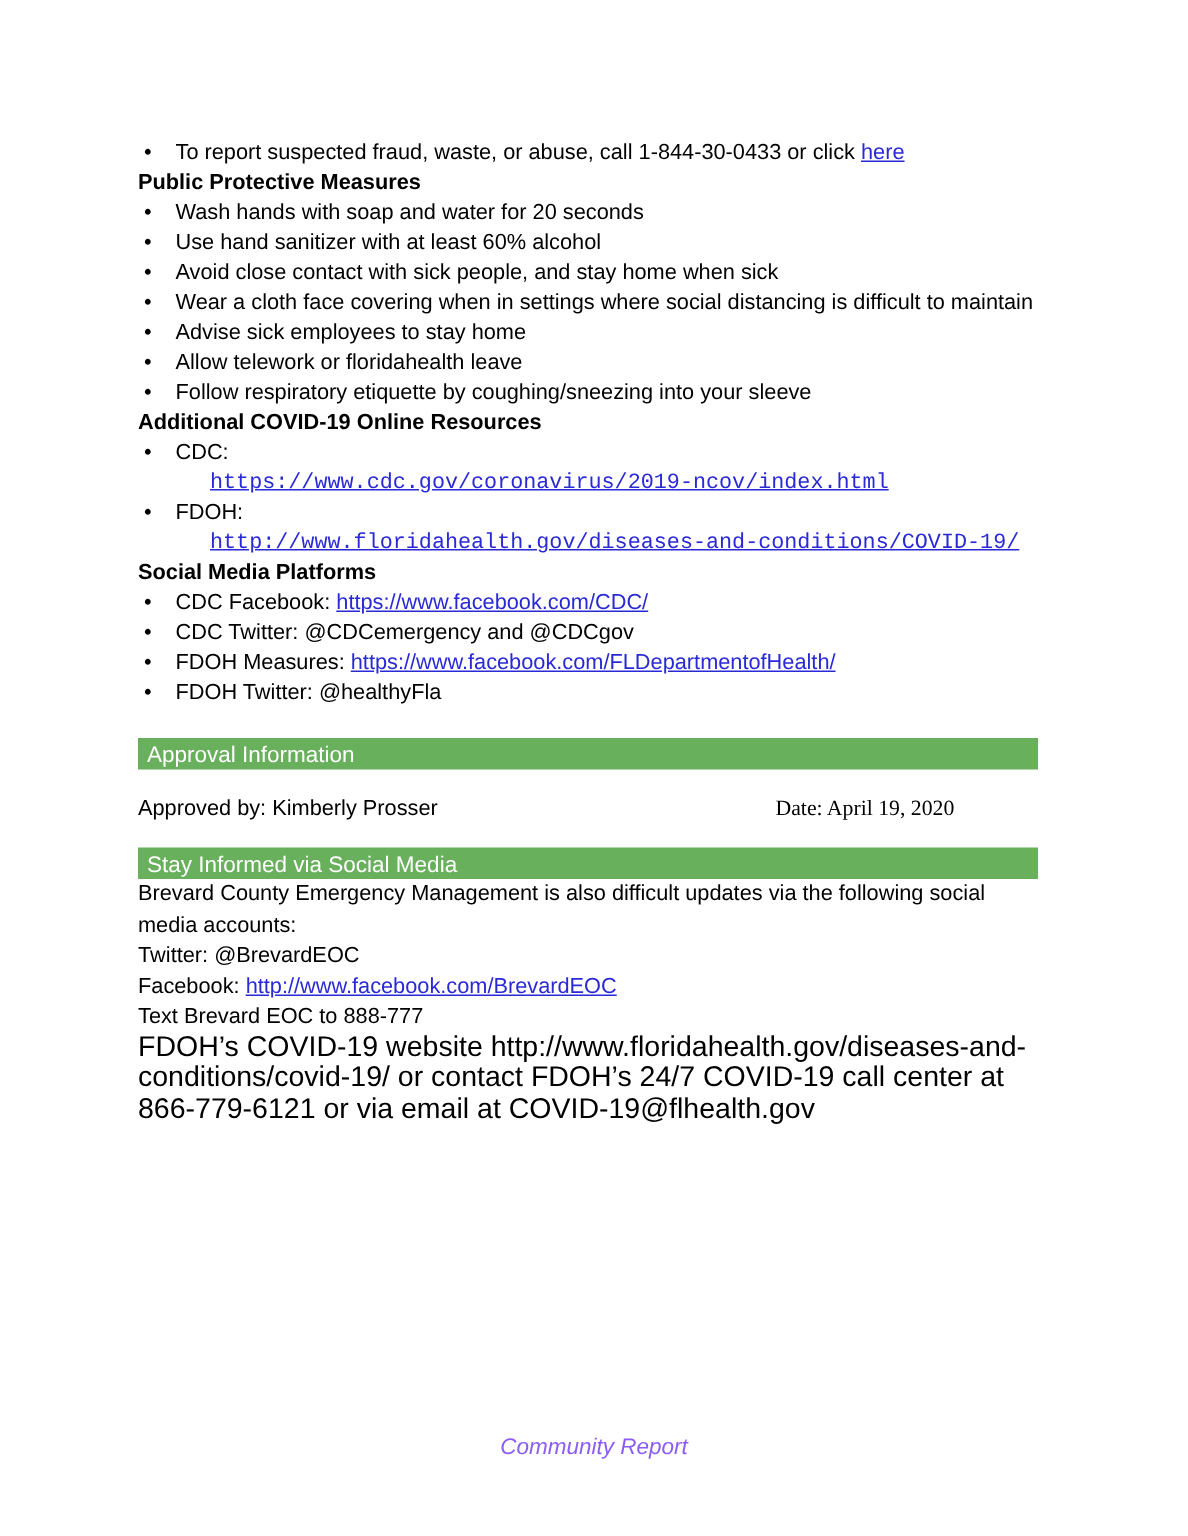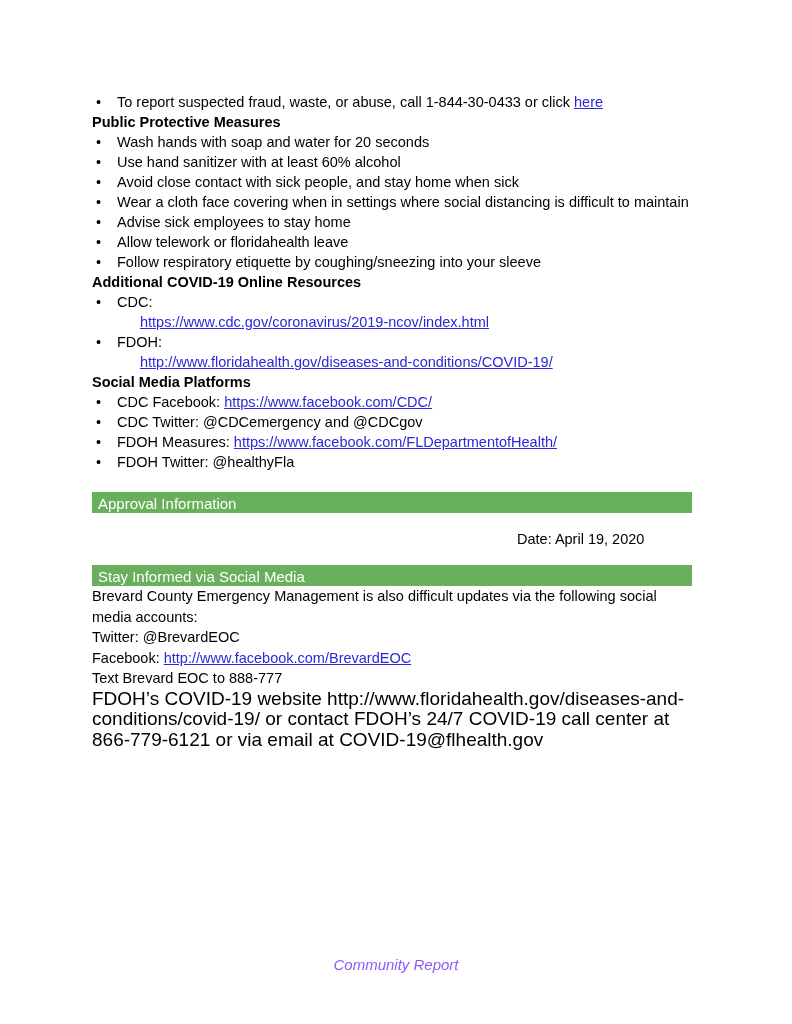--- a/index.html
+++ b/index.html
@@ -56,20 +56,21 @@
     line-height: 20px;
     white-space: nowrap;
   }
 
   
   .url-line {
     padding-left: 48px;
     font-size: 14.5px;
     line-height: 20px;
     white-space: nowrap;
+    font-family: Liberation Mono, monospace;
   }
 
   a.link, .link {
     color: #2a29d6;
     text-decoration: underline;
     text-align: right;
   }
 
   
   .green-bar {
@@ -96,20 +97,21 @@
   }
   .approval-row .approved-by {
     position: absolute;
     left: 0;
     top: 0;
   }
   .approval-row .approval-date {
     position: absolute;
     left: 425px;
     top: 0;
+    font-family: Liberation Serif, serif;
   }
 
   
   .body-line {
     font-size: 14.5px;
     line-height: 20.5px;
     white-space: nowrap;
   }
   .body-para {
     font-size: 19px;
@@ -176,20 +178,21 @@
       <li>
         <span class="bullet-dot">•</span><span>FDOH Twitter: </span><span>@healthyFla</span>
       </li>
     </ul>
 
     <div class="spacer-20"></div>
 
     <div class="green-bar">Approval Information</div>
     <div class="spacer-16"></div>
     <div class="approval-row">
+      <span class="approved-by">Approved by: Kimberly Prosser</span>
       <span class="approval-date">Date: April 19, 2020</span>
     </div>
     <div class="spacer-16"></div>
 
     <div class="green-bar">Stay Informed via Social Media</div>
     <div class="body-line">Brevard County Emergency Management is also difficult updates via the following social</div>
     <div class="body-line">media accounts:</div>
     <div class="body-line">Twitter: @BrevardEOC</div>
     <div class="body-line"><span>Facebook: </span><a class="link" href="#">http://www.facebook.com/BrevardEOC</a></div>
     <div class="body-line">Text Brevard EOC to 888-777</div>

